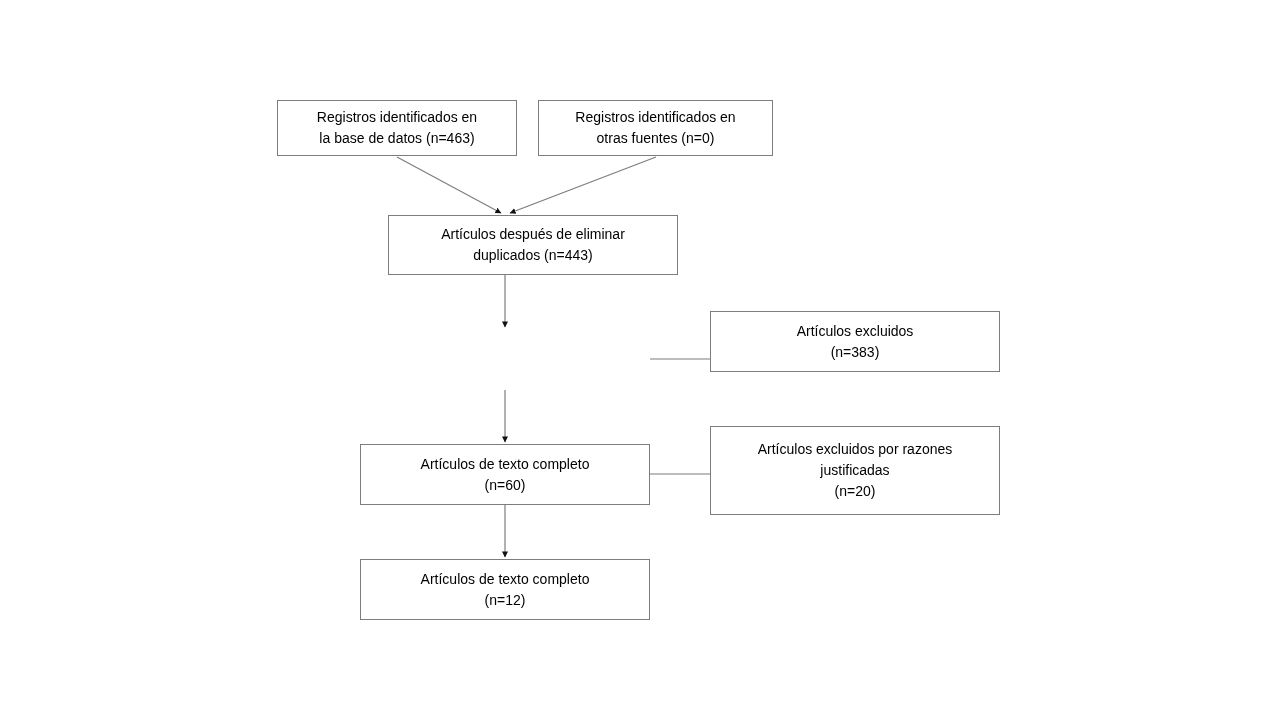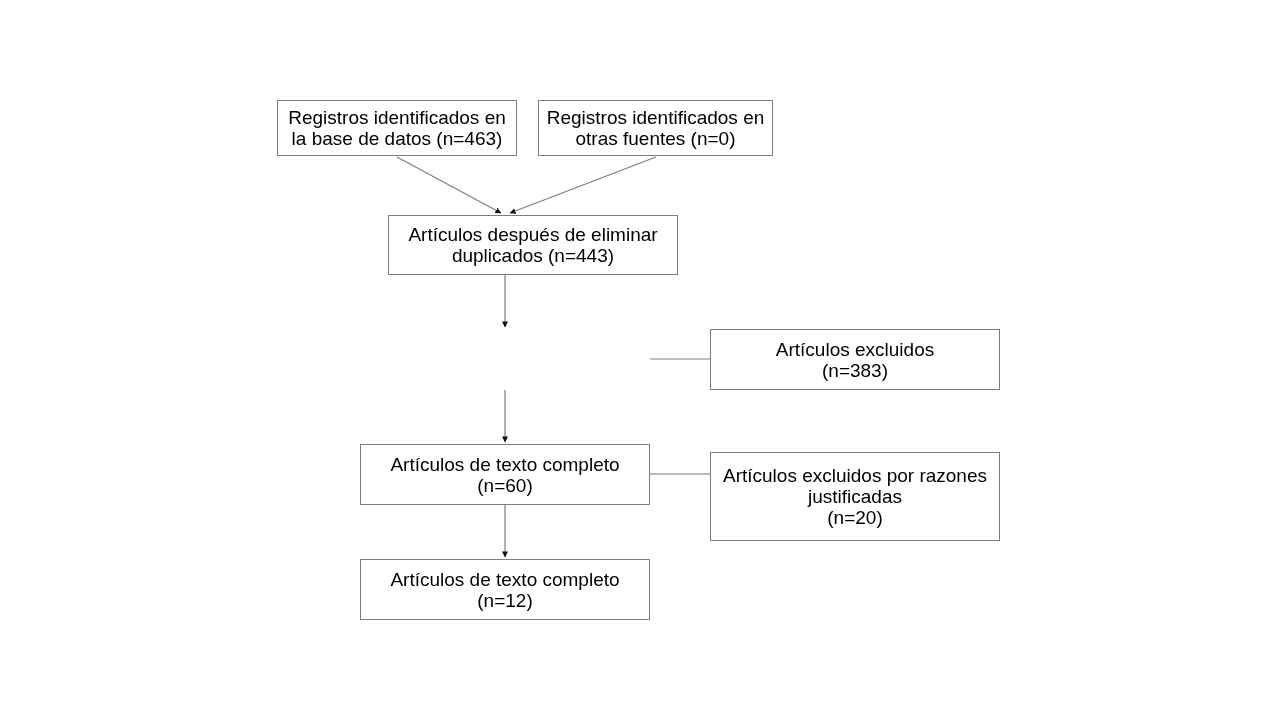--- a/index.html
+++ b/index.html
@@ -23,21 +23,21 @@
     position: absolute;
     box-sizing: border-box;
     border: 1px solid #7d7d7d;
     background: #ffffff;
     display: flex;
     align-items: center;
     justify-content: center;
     text-align: center;
     color: #000000;
     font-family: "Liberation Sans", sans-serif;
-    font-size: 19px;
+    font-size: 14px;
     line-height: 21px;
     padding: 2px 6px;
     white-space: pre-line;
   }
   #edges {
     position: absolute;
     left: 0;
     top: 0;
     width: 1280px;
     height: 720px;
@@ -65,23 +65,23 @@
         <line x1="505" y1="505" x2="505" y2="557" stroke="#7d7d7d" stroke-width="1.2" marker-end="url(#arrowhead)"></line>
       </g>
   </svg>
 
   <div class="flow-box" style="left: 277px; top: 100px; width: 240px; height: 56px; border-color: rgb(125, 125, 125); color: rgb(0, 0, 0);">Registros identificados en
 la base de datos (n=463)</div>
   <div class="flow-box" style="left: 538px; top: 100px; width: 235px; height: 56px; border-color: rgb(125, 125, 125); color: rgb(0, 0, 0);">Registros identificados en
 otras fuentes (n=0)</div>
   <div class="flow-box" style="left: 360px; top: 215px; width: 290px; height: 60px; border-color: rgb(125, 125, 125); color: rgb(0, 0, 0); margin-left: 28px;">Artículos después de eliminar
 duplicados (n=443)</div>
-  <div class="flow-box" style="left: 710px; top: 329px; width: 290px; height: 61px; border-color: rgb(125, 125, 125); color: rgb(0, 0, 0);">Artículos excluidos
+  <div class="flow-box" style="left: 710px; top: 311px; width: 290px; height: 61px; border-color: rgb(125, 125, 125); color: rgb(0, 0, 0);">Artículos excluidos
 (n=383)</div>
   <div class="flow-box" style="left: 360px; top: 444px; width: 290px; height: 61px; border-color: rgb(125, 125, 125); color: rgb(0, 0, 0);">Artículos de texto completo
 (n=60)</div>
-  <div class="flow-box" style="left: 710px; top: 452px; width: 290px; height: 89px; border-color: rgb(125, 125, 125); color: rgb(0, 0, 0);">Artículos excluidos por razones
+  <div class="flow-box" style="left: 710px; top: 426px; width: 290px; height: 89px; border-color: rgb(125, 125, 125); color: rgb(0, 0, 0);">Artículos excluidos por razones
 justificadas
 (n=20)</div>
   <div class="flow-box" style="left: 360px; top: 559px; width: 290px; height: 61px; border-color: rgb(125, 125, 125); color: rgb(0, 0, 0);">Artículos de texto completo
 (n=12)</div>
 
 </div>
 
 </body></html>

